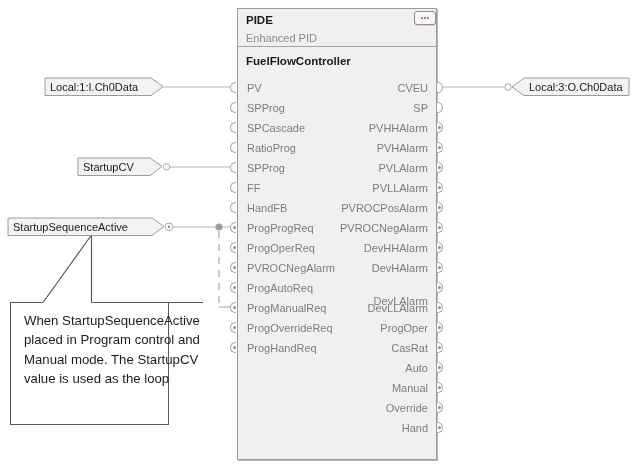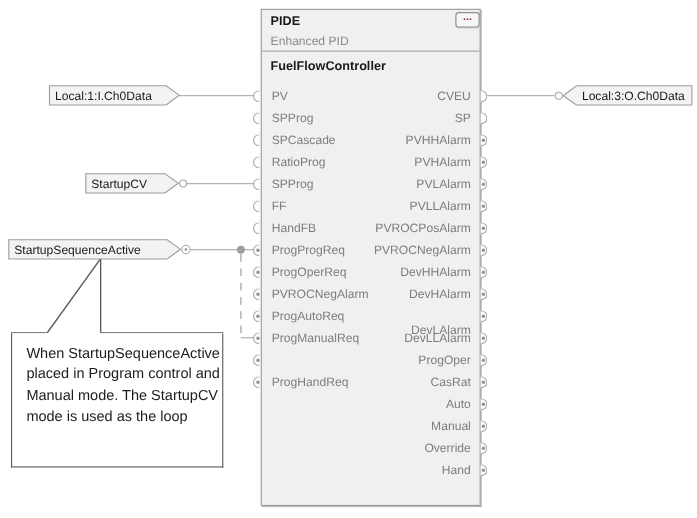--- a/index.html
+++ b/index.html
@@ -33,21 +33,21 @@
   .param.right{right:8px;text-align:right;}
   
   .pin{position:absolute;width:6px;height:11px;background:#fdfdfd;border:1px solid #a8a8a8;box-sizing:border-box;}
   .pin.left{left:230px;border-right:none;border-radius:11px 0 0 11px;}
   .pin.right{left:437px;border-left:none;border-radius:0 11px 11px 0;}
   .pindot{position:absolute;width:3px;height:3px;border-radius:50%;background:#8f8f8f;top:3px;}
   .pin.left .pindot{left:1.5px;}
   .pin.right .pindot{left:0.5px;}
   
   #annotation-box{
-    position:absolute;left:10px;top:303px;width:193px;height:122px;
+    position:absolute;left:10px;top:303px;width:159px;height:122px;
     background:#ffffff;border:1px solid #595959;border-top:none;box-sizing:border-box;
     padding:8px 8px 0 13px;
   }
   .ann-line{font-size:13.2px;line-height:19.4px;color:#1c1c1c;white-space:nowrap;}
 </style>
 </head>
 <body>
 
 <div id="stage">
 
@@ -103,20 +103,21 @@
       <div class="param left" style="top: 109px;">SPCascade</div>
       <div class="param left" style="top: 129px;">RatioProg</div>
       <div class="param left" style="top: 149px;">SPProg</div>
       <div class="param left" style="top: 169px;">FF</div>
       <div class="param left" style="top: 189px;">HandFB</div>
       <div class="param left" style="top: 209px;">ProgProgReq</div>
       <div class="param left" style="top: 229px;">ProgOperReq</div>
       <div class="param left" style="top: 249px;">PVROCNegAlarm</div>
       <div class="param left" style="top: 269px;">ProgAutoReq</div>
       <div class="param left" style="top: 289px;">ProgManualReq</div>
+      <div class="param left" style="top: 309px;">ProgOverrideReq</div>
       <div class="param left" style="top: 329px;">ProgHandReq</div>
       <div class="param right" style="top: 69px;">CVEU</div>
       <div class="param right" style="top: 89px;">SP</div>
       <div class="param right" style="top: 109px;">PVHHAlarm</div>
       <div class="param right" style="top: 129px;">PVHAlarm</div>
       <div class="param right" style="top: 149px;">PVLAlarm</div>
       <div class="param right" style="top: 169px;">PVLLAlarm</div>
       <div class="param right" style="top: 189px;">PVROCPosAlarm</div>
       <div class="param right" style="top: 209px;">PVROCNegAlarm</div>
       <div class="param right" style="top: 229px;">DevHHAlarm</div>
@@ -129,21 +130,21 @@
       <div class="param right" style="top: 369px;">Manual</div>
       <div class="param right" style="top: 389px;">Override</div>
       <div class="param right" style="top: 409px;">Hand</div>
     </div>
 
   <div id="annotation-box">
 
   <div class="ann-line">When StartupSequenceActive</div>
       <div class="ann-line">placed in Program control and</div>
       <div class="ann-line">Manual mode. The StartupCV</div>
-      <div class="ann-line">mode is used as the loop</div>
+      <div class="ann-line">value is used as the loop</div>
     </div>
 
 <div class="pin left" style="top: 81.5px;"></div>
     <div class="pin left" style="top: 101.5px;"></div>
     <div class="pin left" style="top: 121.5px;"></div>
     <div class="pin left" style="top: 141.5px;"></div>
     <div class="pin left" style="top: 161.5px;"></div>
     <div class="pin left" style="top: 181.5px;"></div>
     <div class="pin left" style="top: 201.5px;"></div>
     <div class="pin left" style="top: 221.5px;">

